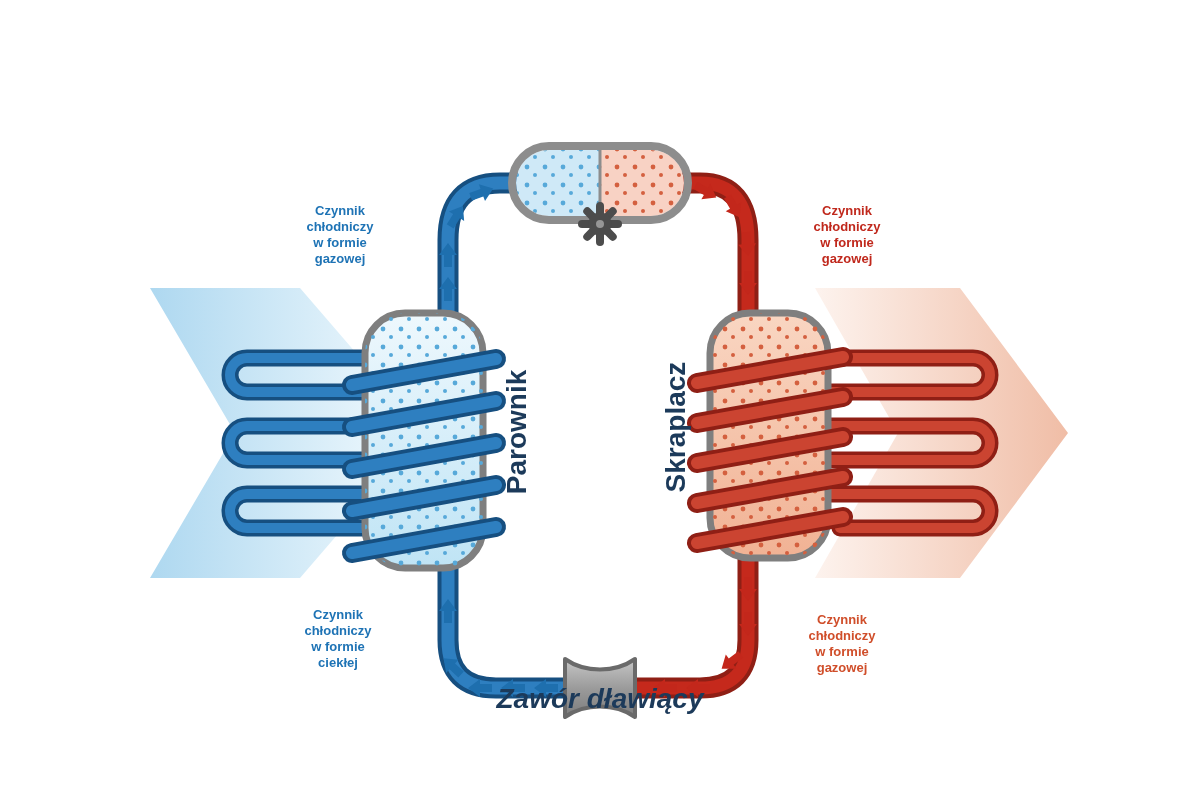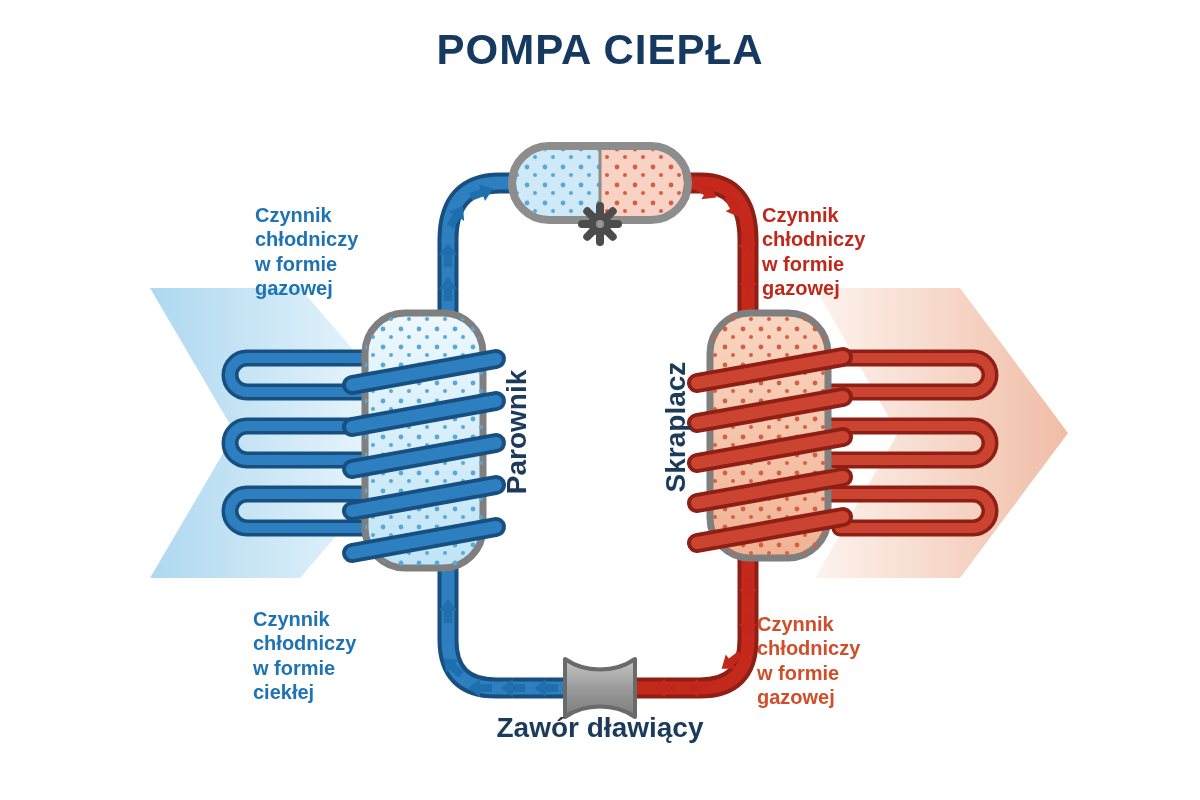--- a/index.html
+++ b/index.html
@@ -14,22 +14,22 @@
     font-size:42px;font-weight:bold;letter-spacing:1px;color:#16395f;
   }
   .comp-label{
     position:absolute;transform:translateX(-50%);
     font-size:28px;font-weight:bold;color:#1c3a5a;white-space:nowrap;
   }
   .comp-label.vertical{
     transform:translate(-50%,-50%) rotate(-90deg);
   }
   .flow-label{
-    position:absolute;width:170px;
-    font-size:20px;font-weight:bold;line-height:1.22;white-space:pre-line;
+    position:absolute;width:170px;text-align:center;
+    font-size:13px;font-weight:bold;line-height:1.22;white-space:pre-line;
   }
   .flow-label.blue{color:#1e73b5;}
   .flow-label.red{color:#c0281c;}
   .flow-label.orange{color:#d04e2a;}
 </style>
 </head>
 <body>
 
 <div class="stage">
 
@@ -196,28 +196,27 @@
   <g fill="#1e6fae">
     <use href="#blockArrow" transform="translate(547,688) rotate(180)"></use>
     <use href="#blockArrow" transform="translate(514,688) rotate(180)"></use>
     <use href="#blockArrow" transform="translate(481,688) rotate(180)"></use>
     <use href="#blockArrow" transform="translate(453,667) rotate(-137)"></use>
     <use href="#blockArrow" transform="translate(448,612) rotate(-90)"></use>
   </g>
 </svg>
 
 <div class="overlay">
-  <div class="title">POMPA CIEPŁA</div>
 
 
   <div class="comp-label vertical" style="left:517px;top:432px;">Parownik</div>
 
   <div class="comp-label vertical" style="left:676px;top:427px;">Skraplacz</div>
 
-  <div class="comp-label" style="left:600px;top:712px;">Zawór dławiący</div>
+  <div class="comp-label" style="left:600px;top:683px;font-style:italic;">Zawór dławiący</div>
 
   <div class="flow-label blue" style="left:255px;top:203px;">Czynnik
 chłodniczy
 w formie
 gazowej</div>
 
   <div class="flow-label red" style="left:762px;top:203px;">Czynnik
 chłodniczy
 w formie
 gazowej</div>

